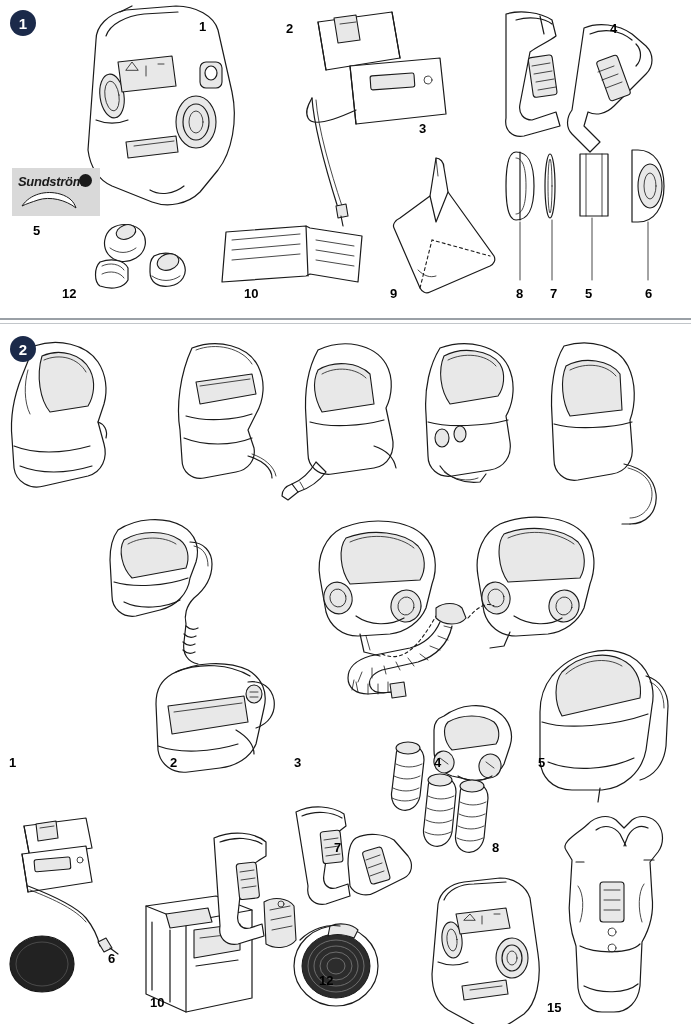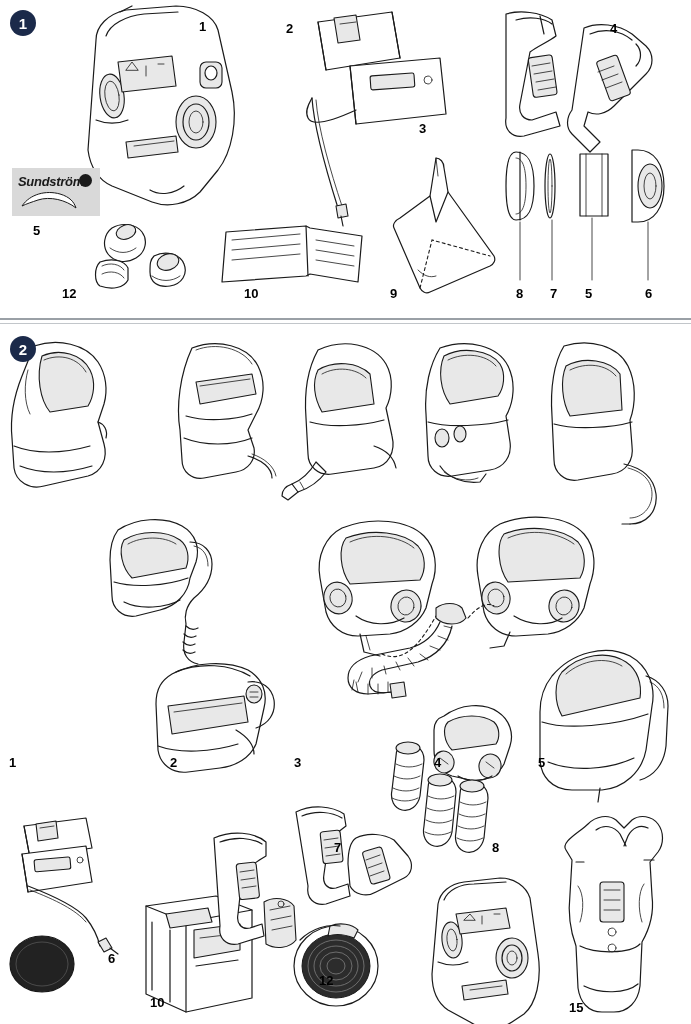--- a/index.html
+++ b/index.html
@@ -497,16 +497,16 @@
     <div class="callout" style="left:294px; top:430px;">3</div>
     <div class="callout" style="left:434px; top:430px;">4</div>
     <div class="callout" style="left:538px; top:430px;">5</div>
     <div class="callout" style="left:108px; top:626px;">6</div>
     <div class="callout" style="left:334px; top:515px;">7</div>
     <div class="callout" style="left:492px; top:515px;">8</div>
 
     <div class="callout" style="left:150px; top:670px;">10</div>
     <div class="callout" style="left:319px; top:648px;">12</div>
 
-    <div class="callout" style="left:569px; top:675px;">15</div>
+    <div class="callout" style="left:547px; top:675px;">15</div>
 
   </div>
 </div>
 
 </body></html>

